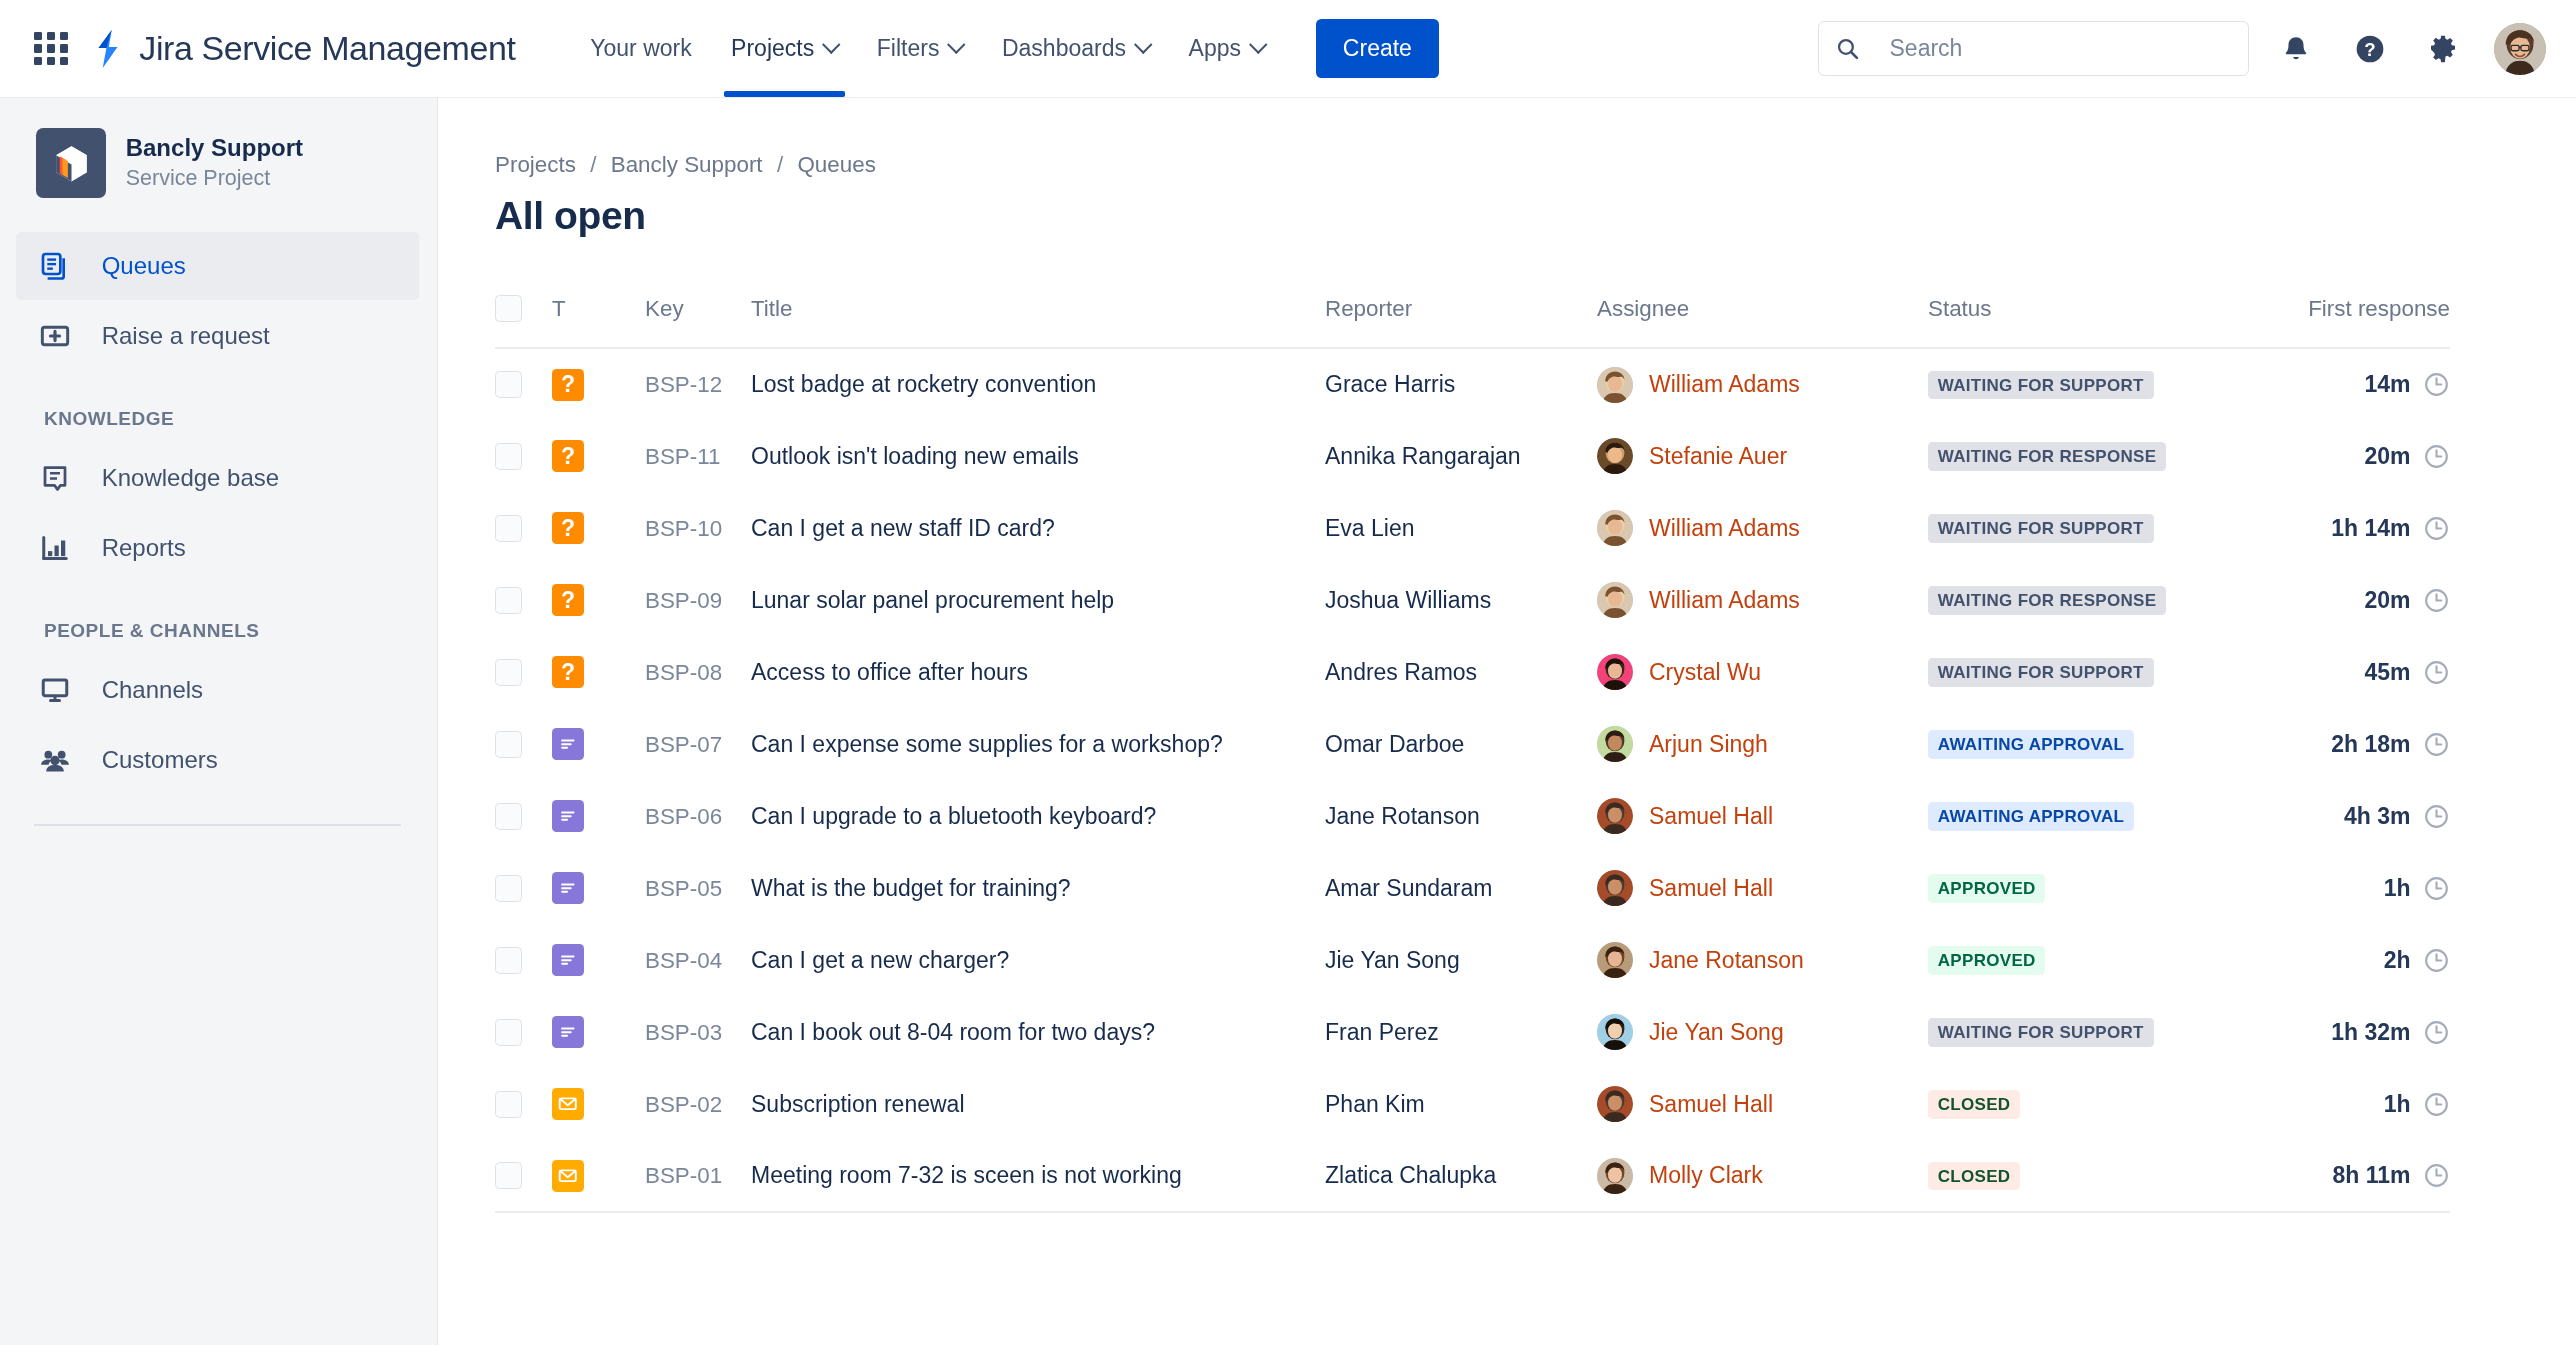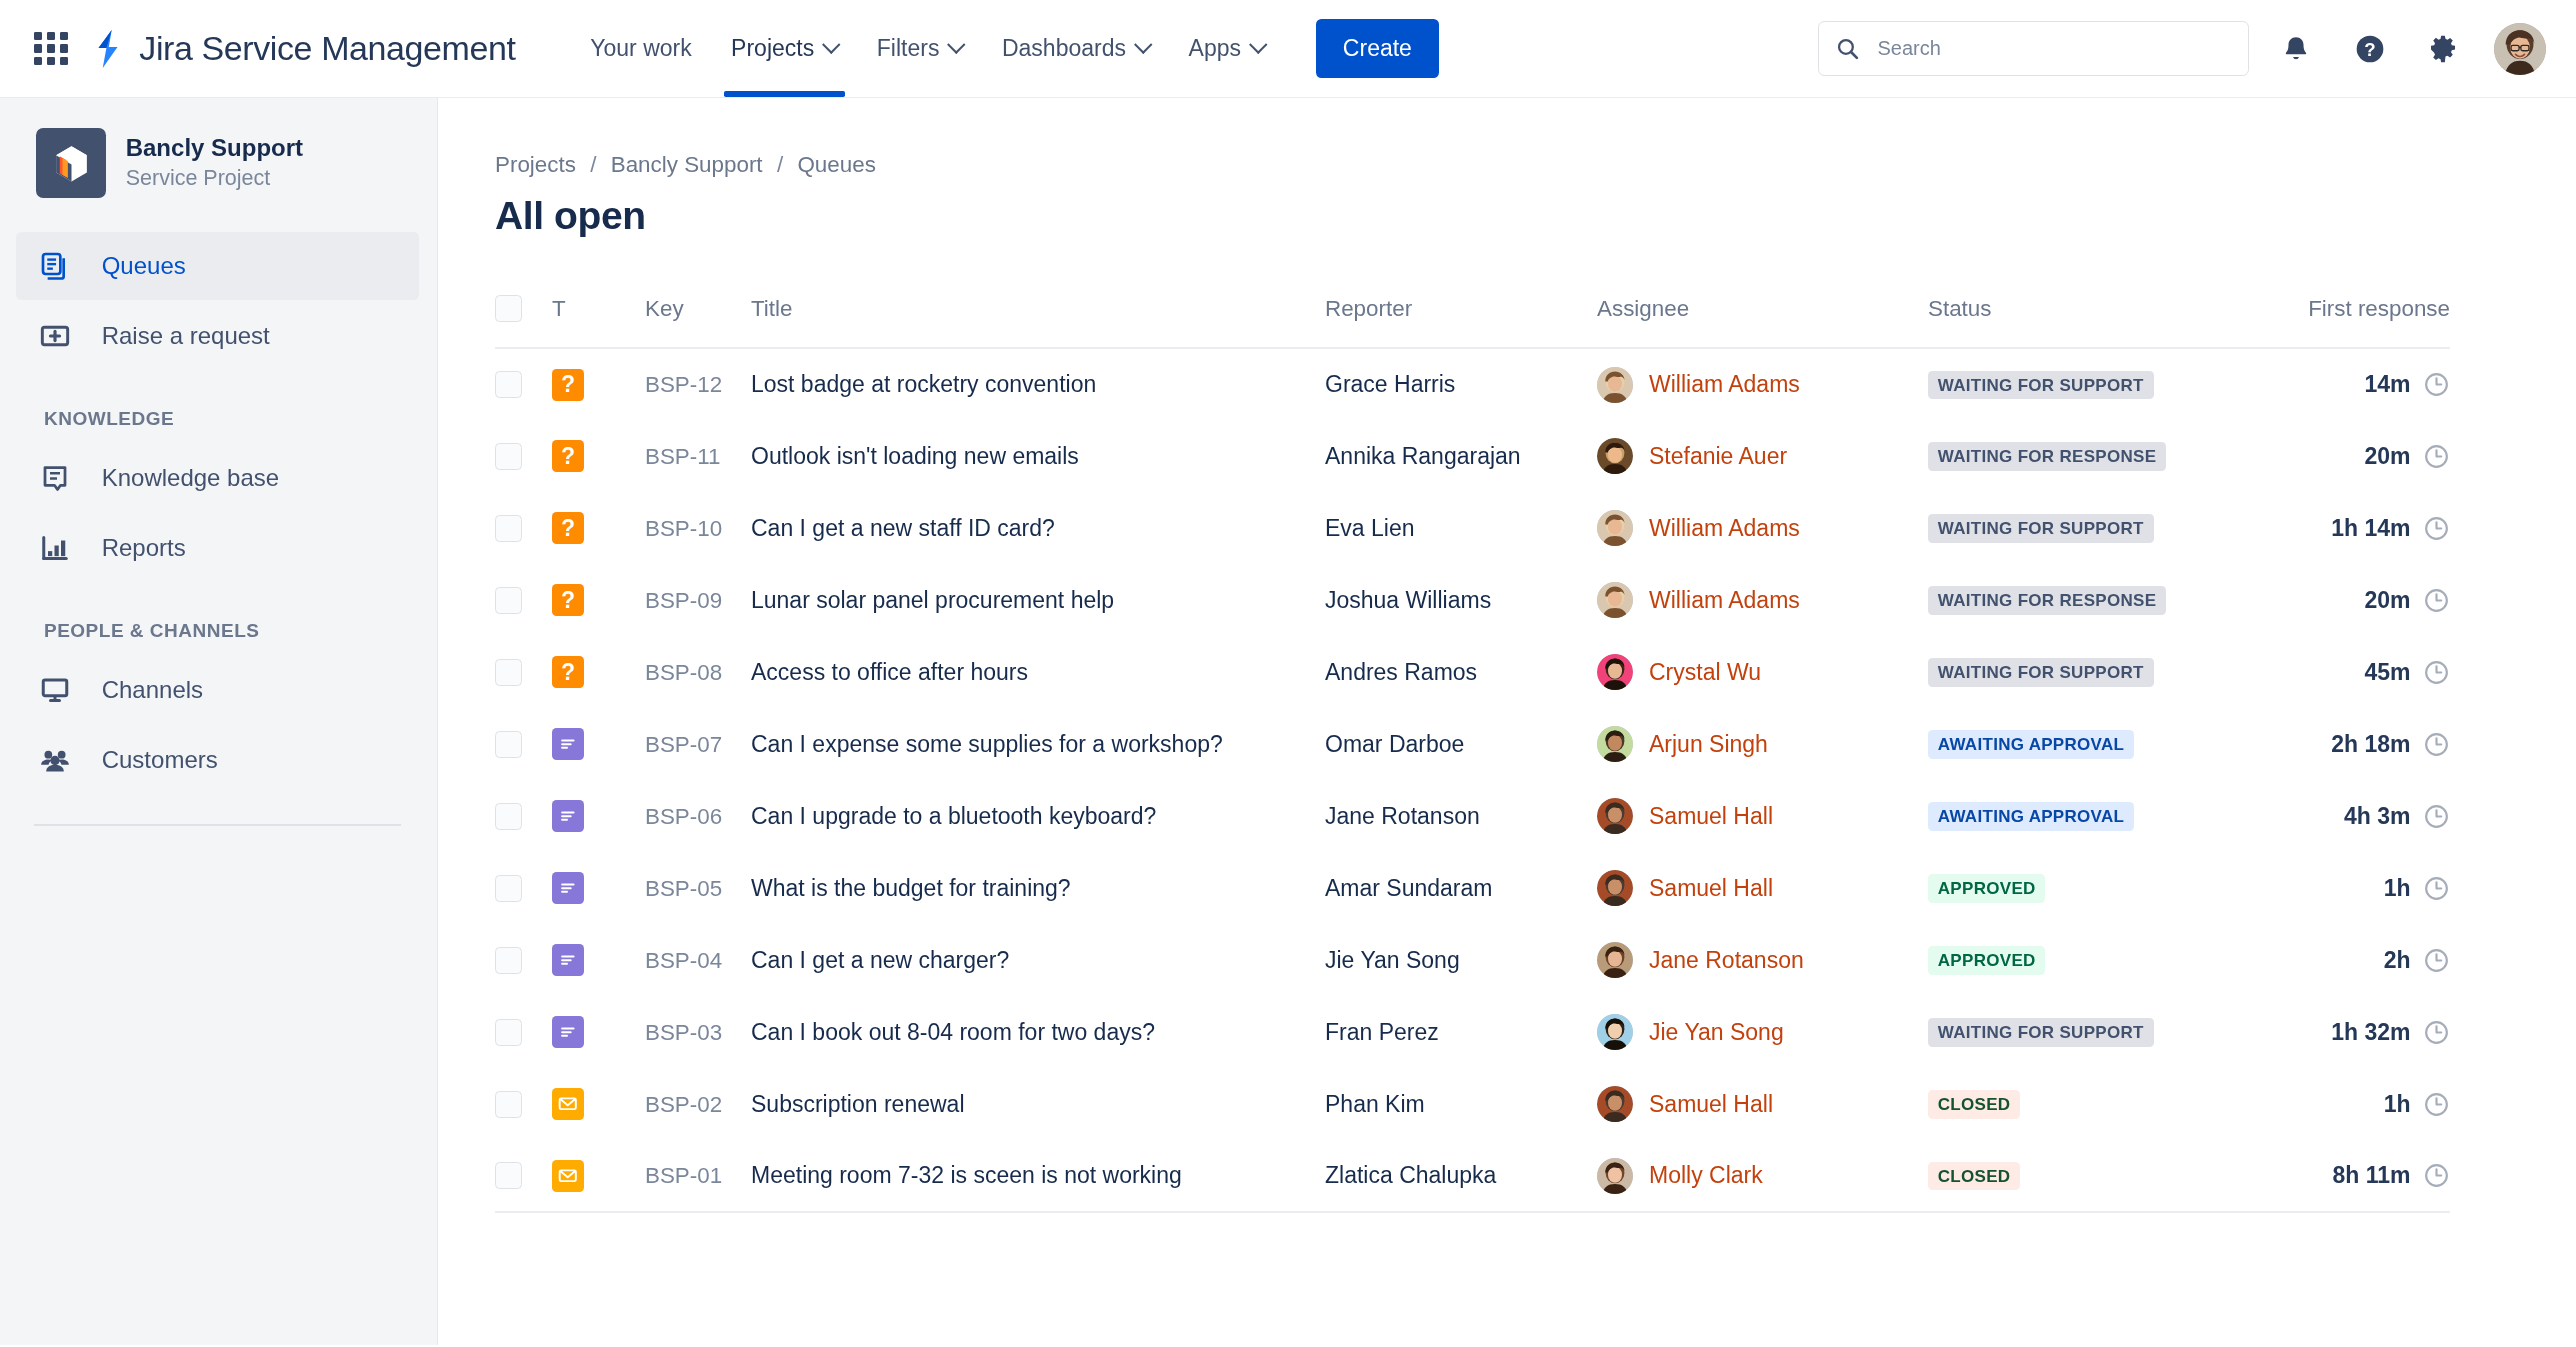--- a/index.html
+++ b/index.html
@@ -110,23 +110,23 @@
     display: flex;
     align-items: center;
     padding: 0 16px;
     background: #fff;
     cursor: text;
   }
   .searchbox svg { flex: 0 0 auto; }
   .searchbox input {
     border: none;
     outline: none;
-    font-size: 20px;
+    font-size: 23px;
     color: #253858;
-    margin-left: 18px;
+    margin-left: 30px;
     width: 100%;
     font-family: "Liberation Sans", sans-serif;
     background: transparent;
   }
   .searchbox input::placeholder { color: #7a869a; }
   .icon-btn {
     width: 52px; height: 52px;
     display: flex;
     align-items: center;
     justify-content: center;

